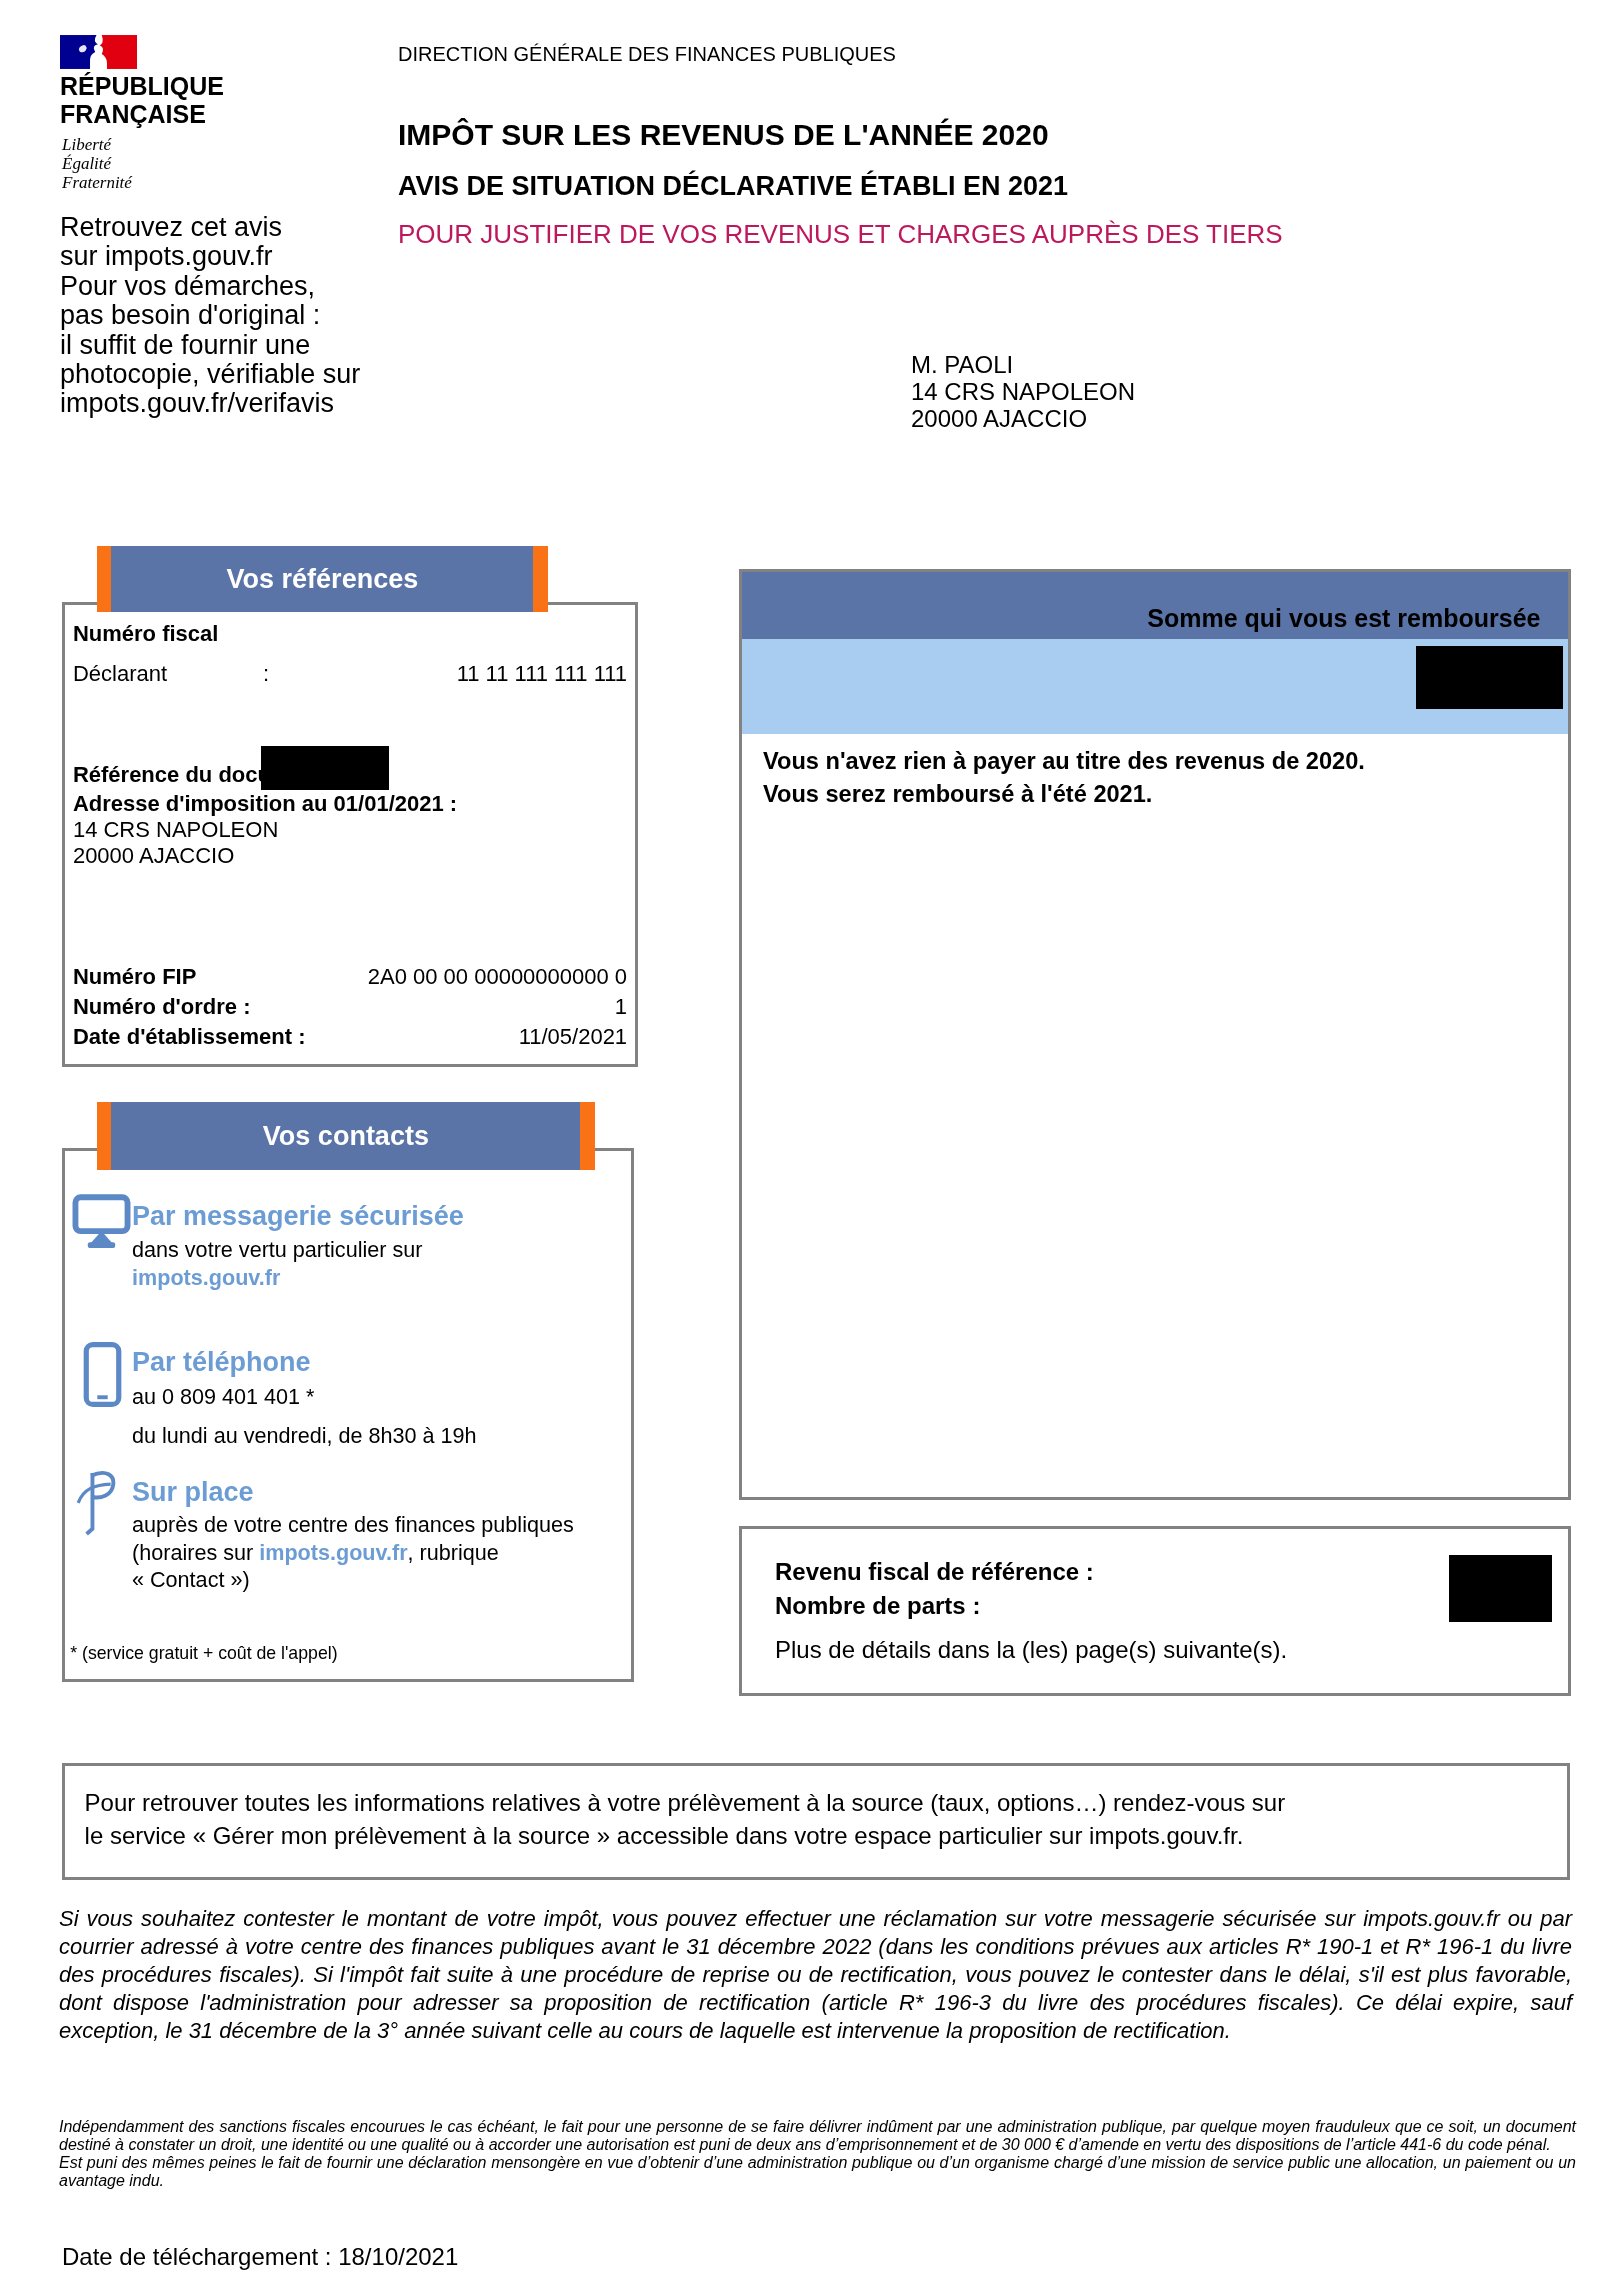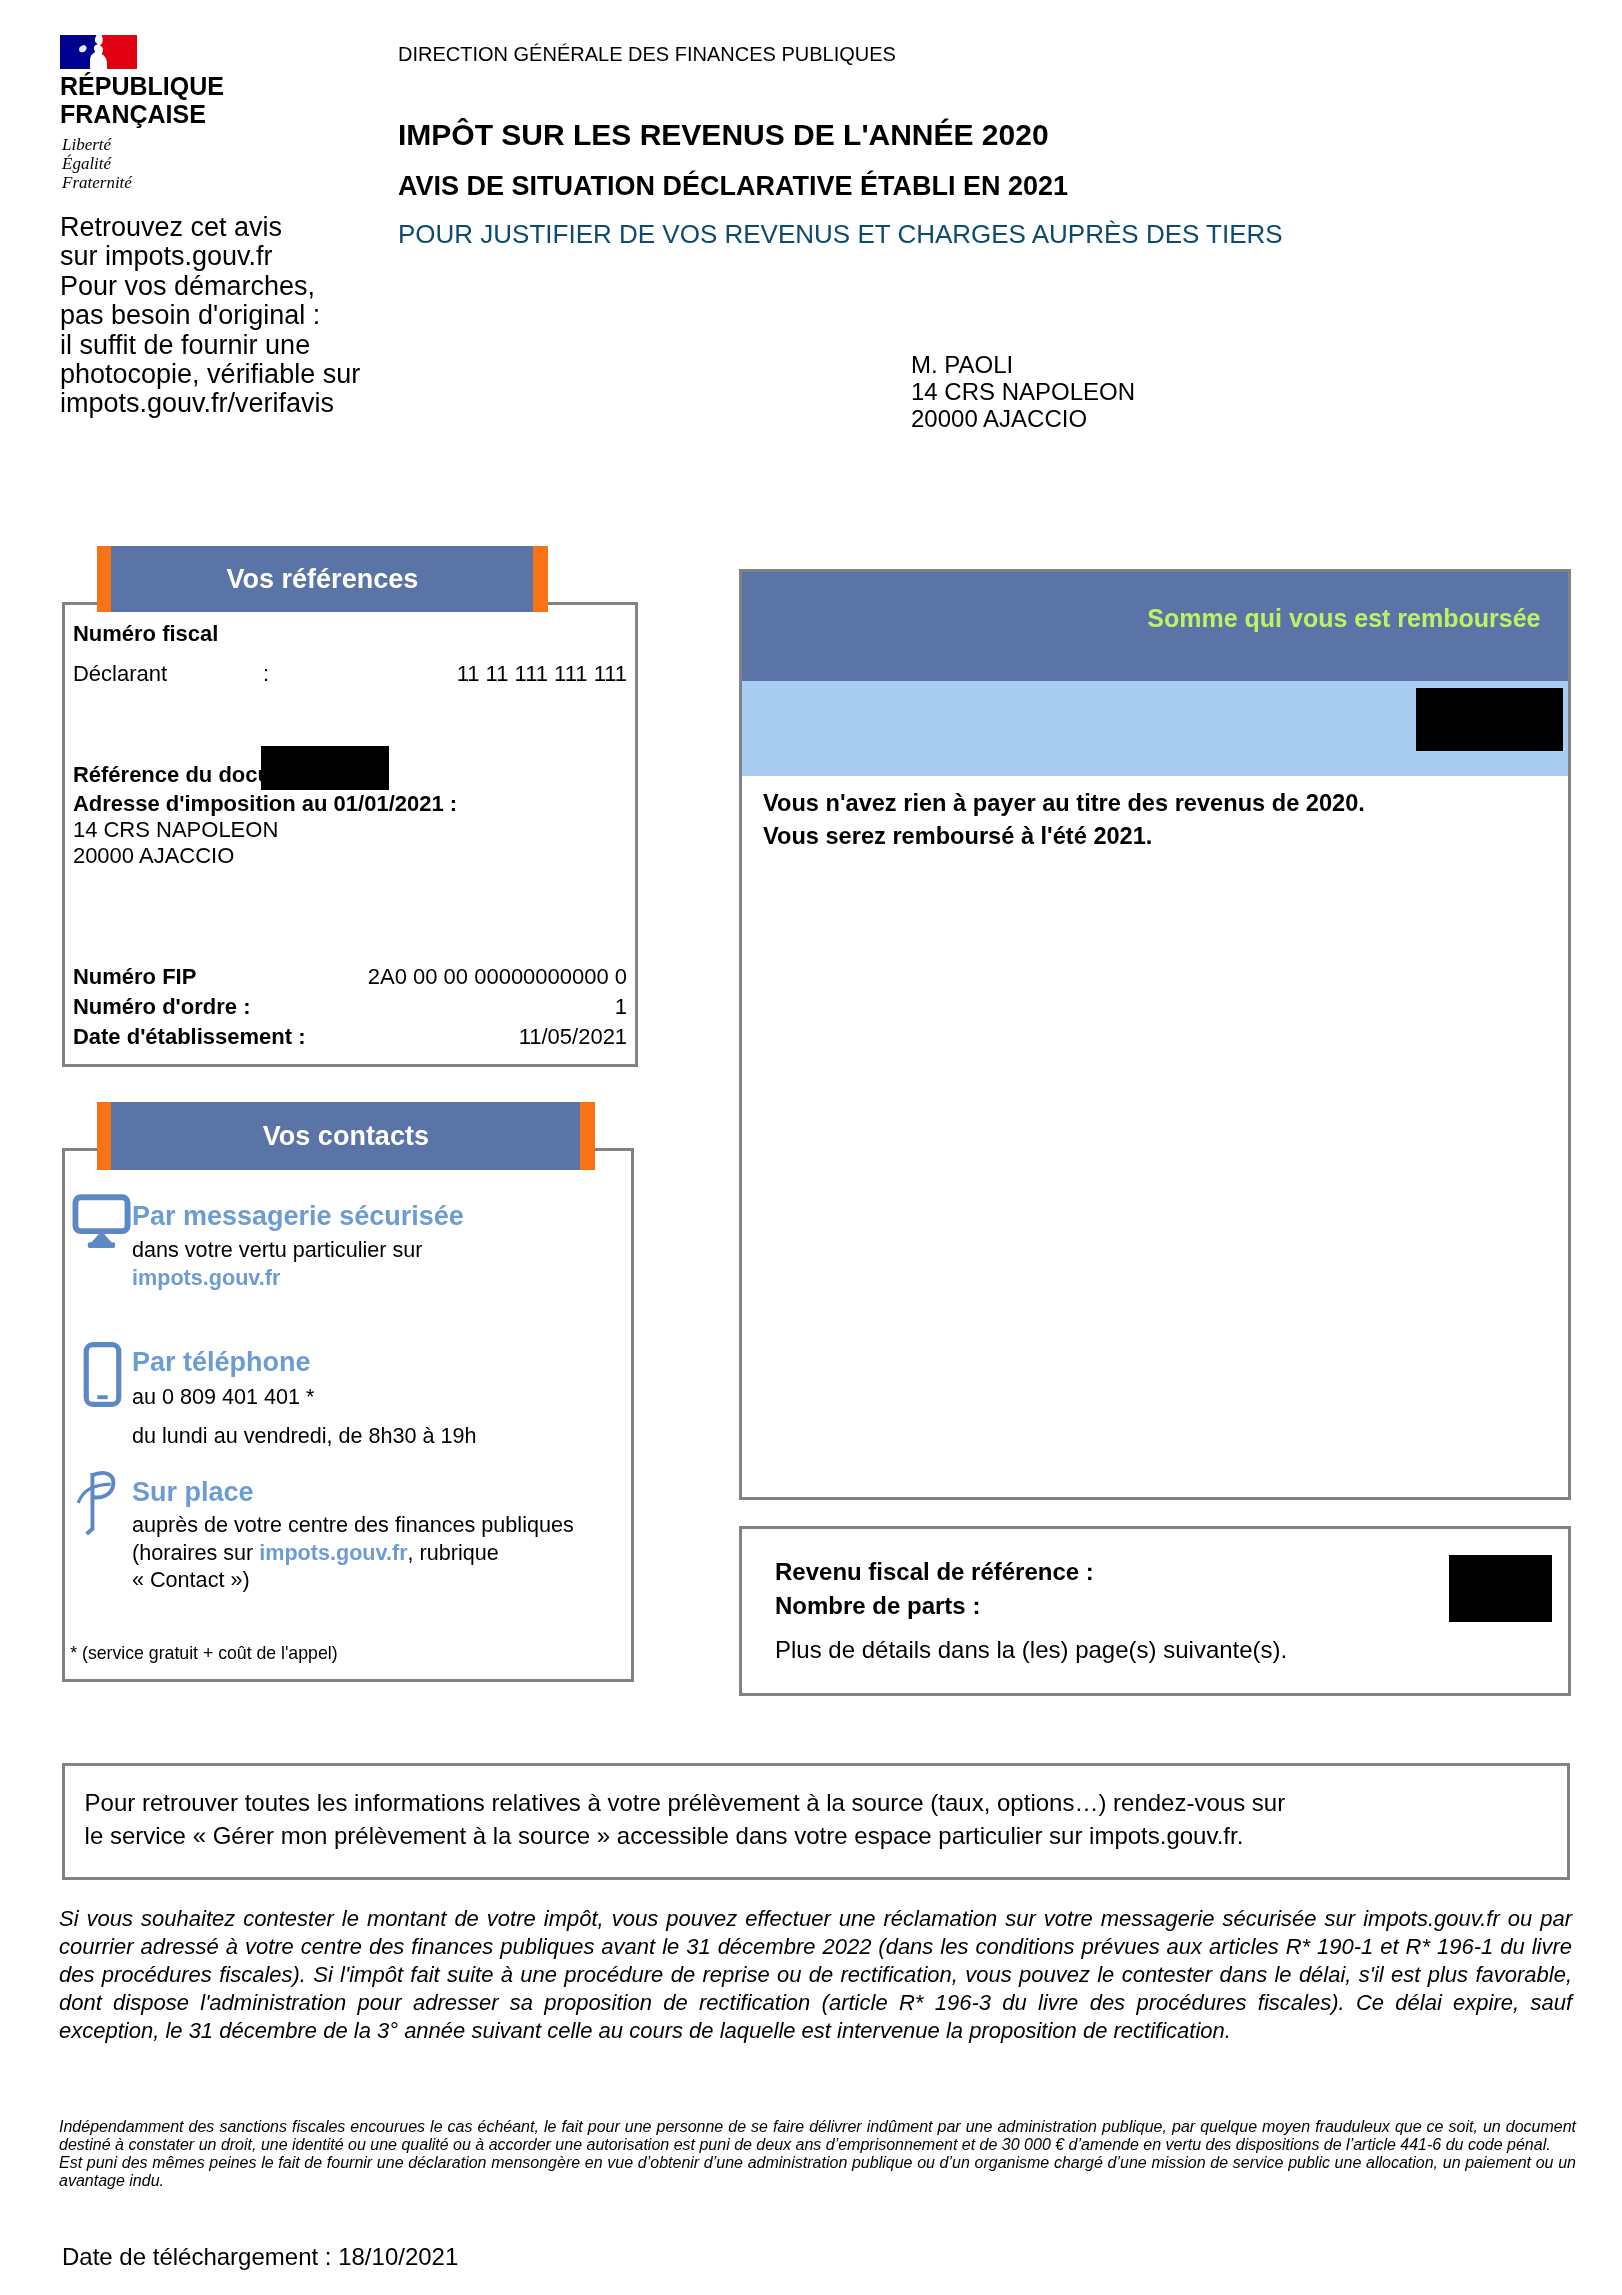--- a/index.html
+++ b/index.html
@@ -7,21 +7,21 @@
   body { font-family:"Liberation Sans","DejaVu Sans",sans-serif; color:#000; }
   .page { position:relative; width:1623px; height:2295px; background:#fff; overflow:hidden; }
 
   
   .flag { position:absolute; left:60px; top:35px; width:77px; height:34px; }
   .brand { position:absolute; left:60px; top:73px; font-size:25px; font-weight:bold; line-height:27.5px; letter-spacing:0px; }
   .motto { position:absolute; left:62px; top:135px; font-family:"Liberation Serif","DejaVu Serif",serif; font-style:italic; font-size:17px; line-height:19px; }
   .admin-line { position:absolute; left:398px; top:43px; font-size:20px; }
   .doc-title { position:absolute; left:398px; top:118px; font-size:30px; font-weight:bold; }
   .doc-subtitle { position:absolute; left:398px; top:171px; font-size:27px; font-weight:bold; }
-  .doc-purpose { position:absolute; left:398px; top:219px; font-size:26px; color:#0c4a6e; }
+  .doc-purpose { position:absolute; left:398px; top:219px; font-size:26px; color:#be185d; }
   .notice { position:absolute; left:60px; top:213px; font-size:27px; line-height:29.4px; }
   .recipient { position:absolute; left:911px; top:351px; font-size:24px; line-height:27px; }
 
   
   .gbox { position:absolute; border:3.9px solid #828282; background:#fff; }
   .band-wrap { position:absolute; background:#f97316; padding:0 14.4px; z-index:5; }
   .band { background:#5A74A8; color:#fff; font-weight:bold; font-size:27px; text-align:center; }
 
   .refbox  { left:62px; top:602px; width:576px; height:465px; }
   .refband-wrap { left:97px; top:546px; }
@@ -35,21 +35,21 @@
   .conband-wrap { left:97px; top:1102px; }
   .conband { width:469px; height:68px; line-height:68px; }
   .c-head { position:absolute; left:67px; color:#6C9CD4; font-weight:bold; font-size:27px; }
   .c-text { position:absolute; left:67px; font-size:21.6px; }
   .c-link { color:#6C9CD4; font-weight:bold; }
   .c-icon { position:absolute; }
   .c-note { position:absolute; left:5.2px; font-size:17.7px; }
 
   
   .sommebox { left:739px; top:569px; width:832px; height:931px; }
-  .somme-head { height:109px; background:#5A74A8; color:#bef264; font-weight:bold; font-size:25px;
+  .somme-head { height:67px; background:#5A74A8; color:#000000; font-weight:bold; font-size:25px;
                 line-height:92px; text-align:right; padding-right:27.5px; }
   .somme-light { position:relative; height:95px; background:#A8CDF1; }
   .somme-body { padding:10.5px 0 0 21px; font-size:23.6px; font-weight:bold; line-height:33px; }
 
   .rfrbox { left:739px; top:1526px; width:832px; height:170px; }
   .rfrbox .lbl { position:absolute; left:33px; font-size:24px; font-weight:bold; }
   .rfrbox .more { position:absolute; left:33px; top:107px; font-size:24px; }
 
   .redacted { position:absolute; background:#000; }
 

